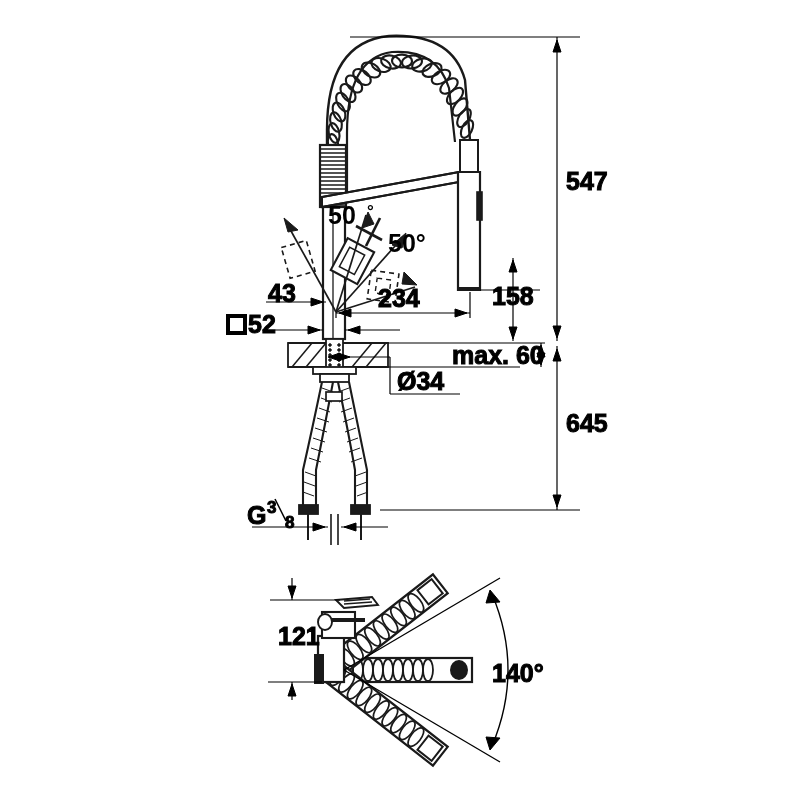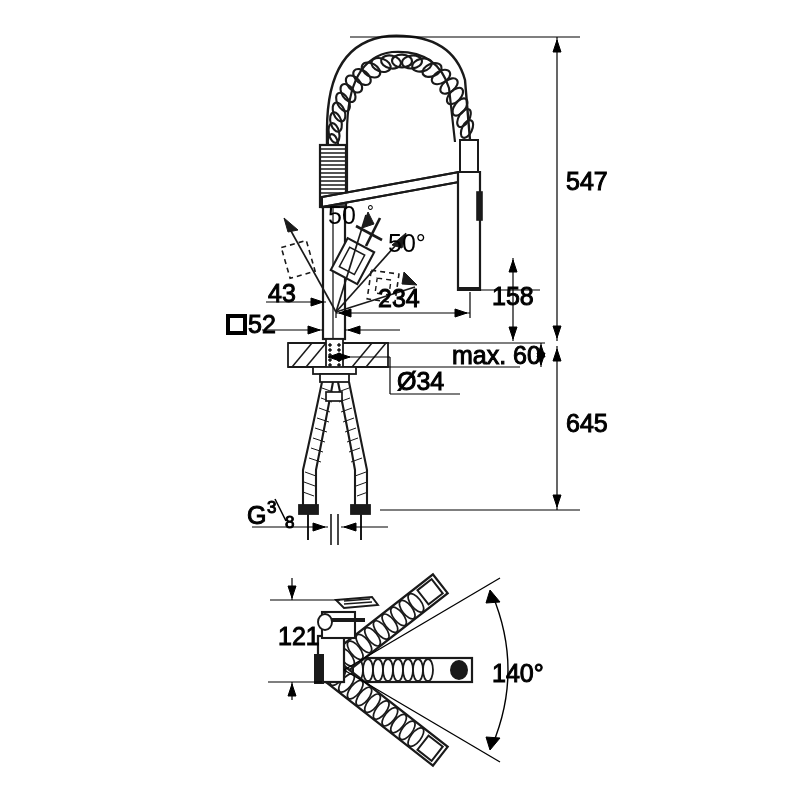--- a/index.html
+++ b/index.html
@@ -1,19 +1,19 @@
 <!DOCTYPE html>
 <html><head>
 <meta charset="utf-8">
 <title>Technical Drawing</title>
 <style>
   html,body{margin:0;padding:0;background:#ffffff;}
   body{width:800px;height:800px;position:relative;overflow:hidden;
        font-family:"Liberation Sans", sans-serif;color:#000;}
-  #stage{position:absolute;left:0;top:0;width:656px;height:800px;}
+  #stage{position:absolute;left:0;top:0;width:656px;height:800px;font-weight:bold;}
   svg{display:block;}
   .dimtext{font-family:"Liberation Sans", sans-serif;font-size:25px;fill:#000;}
   .dimtext-sm{font-family:"Liberation Sans", sans-serif;font-size:17px;fill:#000;}
 </style>
 </head>
 <body>
 
 <div id="stage">
 <svg width="800" height="800" viewBox="0 0 800 800" xmlns="http://www.w3.org/2000/svg">
 

